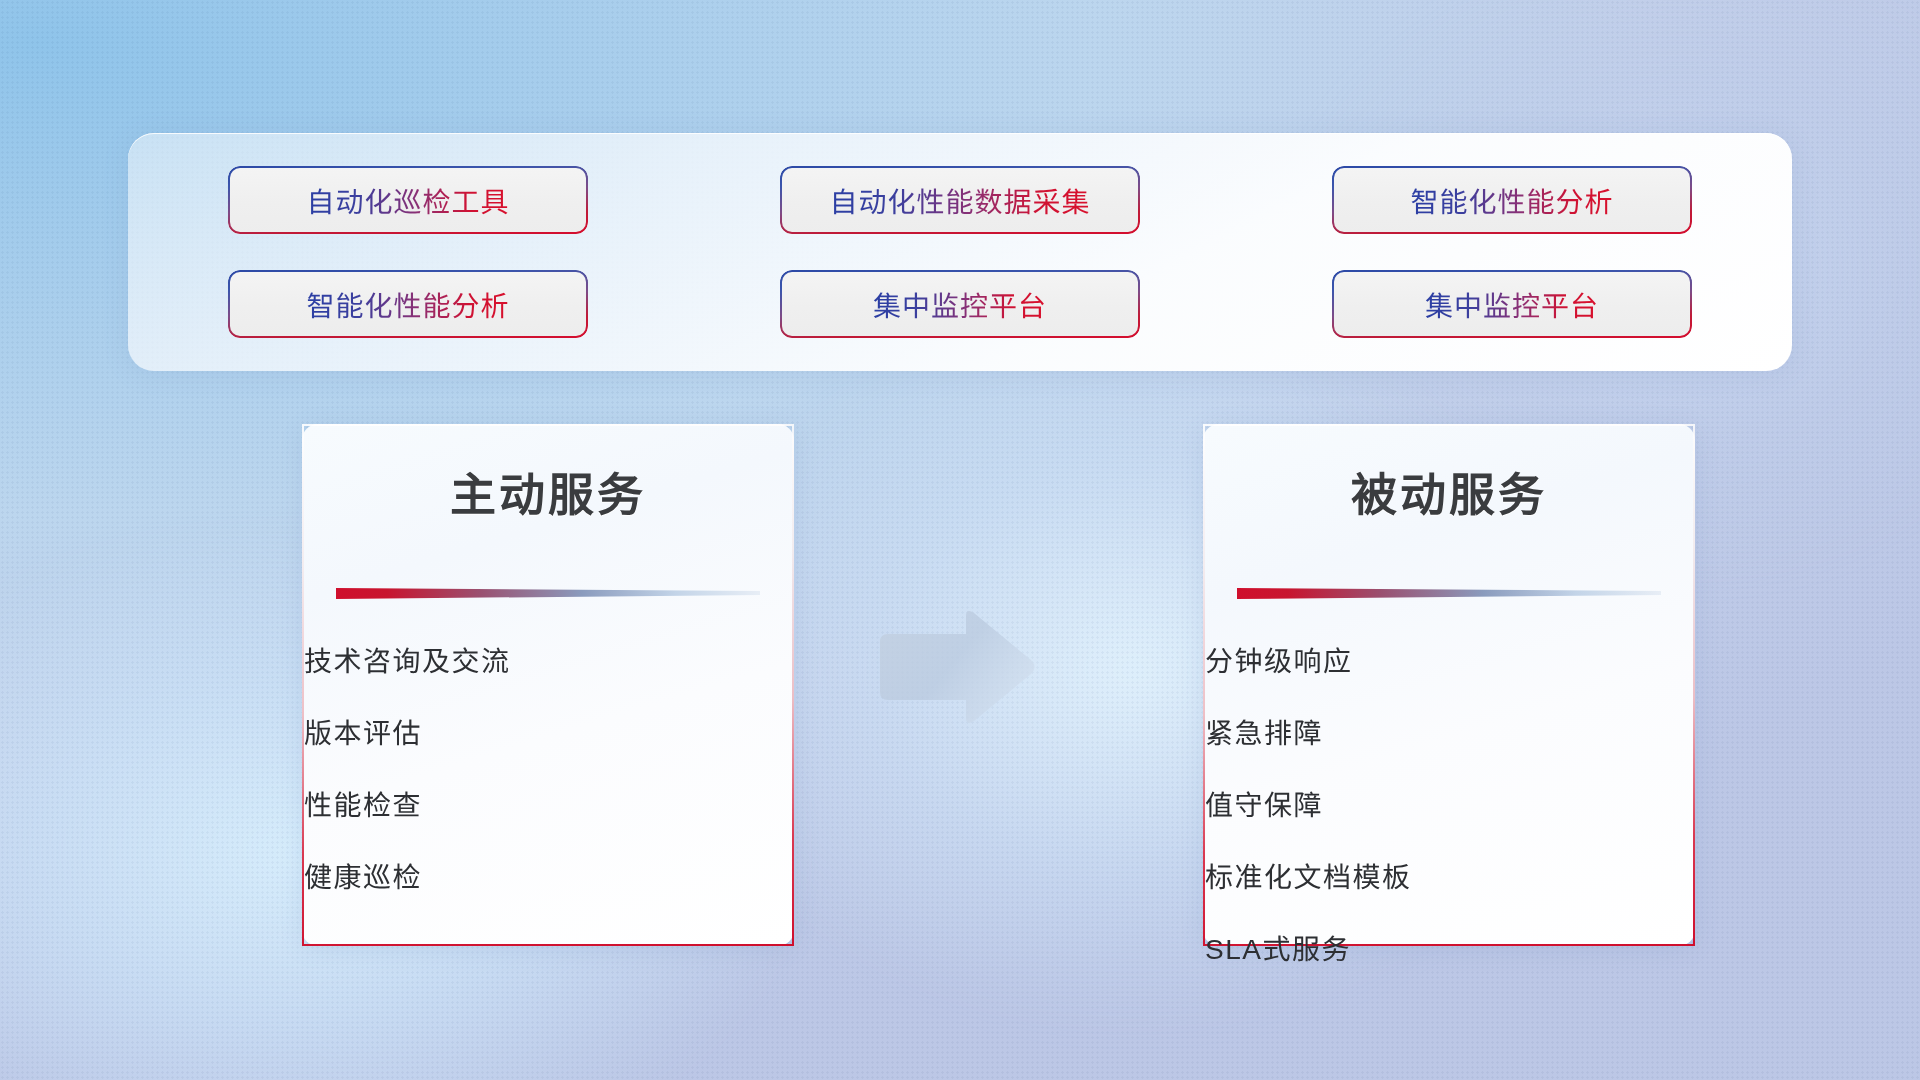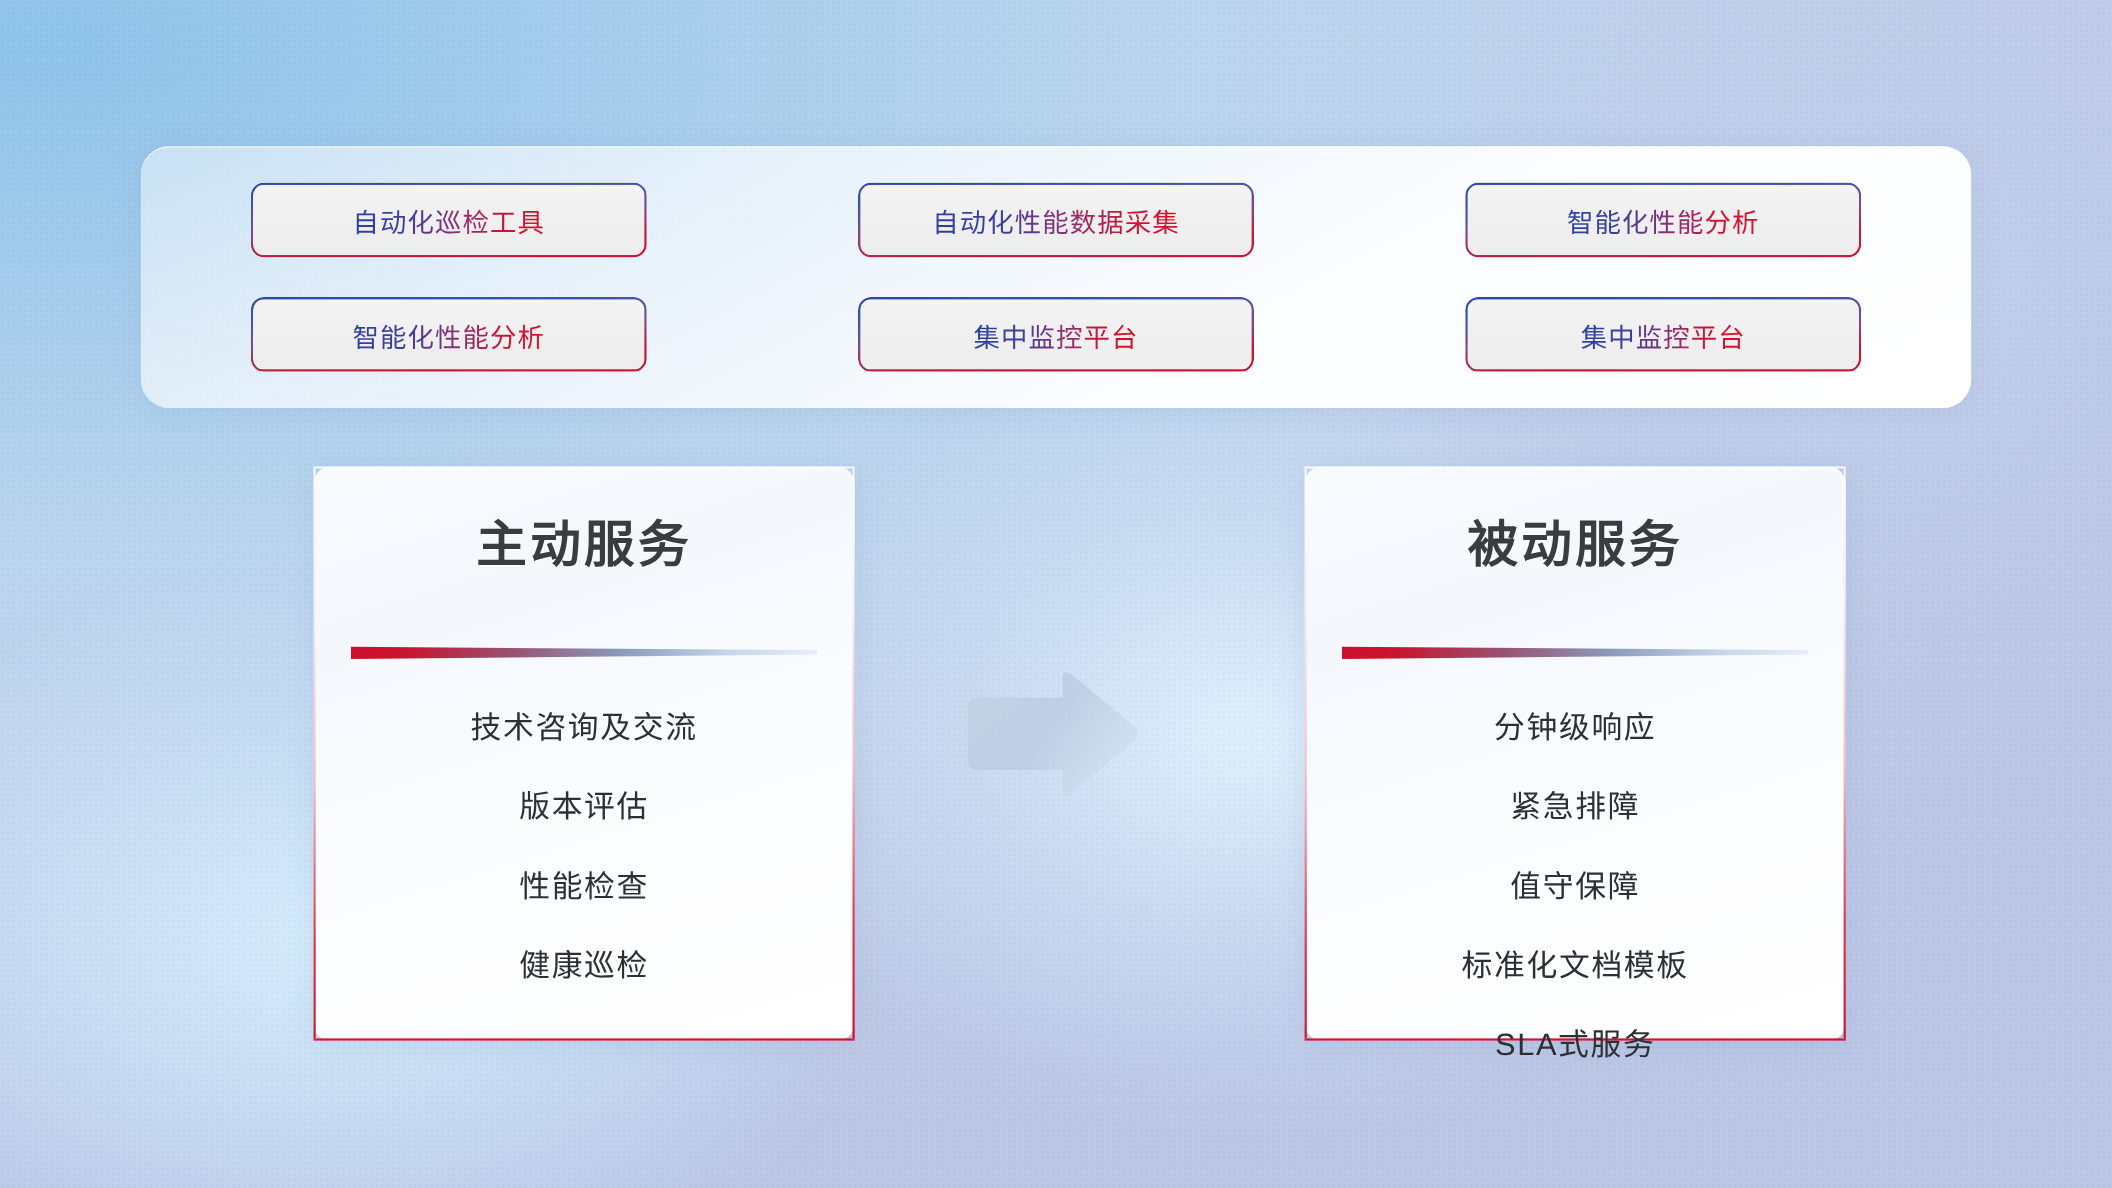--- a/index.html
+++ b/index.html
@@ -101,21 +101,21 @@
     padding: 2px;
     background: linear-gradient(176deg, #2c49a6 0%, #3b55ac 22%, #7d4b87 50%, #c01a37 76%, #d50d2e 100%);
     -webkit-mask: linear-gradient(#000 0 0) content-box, linear-gradient(#000 0 0);
     -webkit-mask-composite: xor;
     mask: linear-gradient(#000 0 0) content-box, linear-gradient(#000 0 0);
     mask-composite: exclude;
     pointer-events: none;
   }
   .cap-chip-label {
     position: relative;
-    font-size: 24px;
+    font-size: 28px;
     font-weight: 400;
     letter-spacing: 1px;
     background: linear-gradient(90deg, #2b3fa4 0%, #3c3f9e 26%, #8c2f74 55%, #cf1233 80%, #d8102c 100%);
     -webkit-background-clip: text;
     background-clip: text;
     color: transparent;
     white-space: nowrap;
   }
 
   
@@ -128,20 +128,21 @@
     box-sizing: border-box;
     background: linear-gradient(163deg, #f7fbfe 0%, #f4f8fd 26%, #fbfcfe 58%, #ffffff 100%);
     box-shadow: 0 3px 22px rgba(110,140,190,.17);
     border: 2px solid transparent;
     border-image: linear-gradient(178deg,
         rgba(255,255,255,.90) 0%,
         rgba(240,226,228,.55) 26%,
         rgba(228,150,160,.60) 54%,
         rgba(214,40,66,.92) 80%,
         #cf0f2d 100%) 1;
+    margin-left: 17px;
   }
   #card-active  { left: 285px; }
   #card-passive { left: 1186px; }
 
   .service-card-inner {
     position: absolute;
     inset: 0;
     border-radius: 14px;
     display: flex;
     flex-direction: column;
@@ -166,21 +167,20 @@
   .service-divider svg { display: block; }
 
   .service-list {
     margin: 0;
     padding: 0;
     list-style: none;
     width: 100%;
     margin-top: 26px;
     display: flex;
     flex-direction: column;
-    align-items: center;
   }
   .service-item {
     height: 72px;
     line-height: 72px;
     font-size: 28px;
     letter-spacing: 1.5px;
     color: #2d2f33;
     white-space: nowrap;
   }
 

